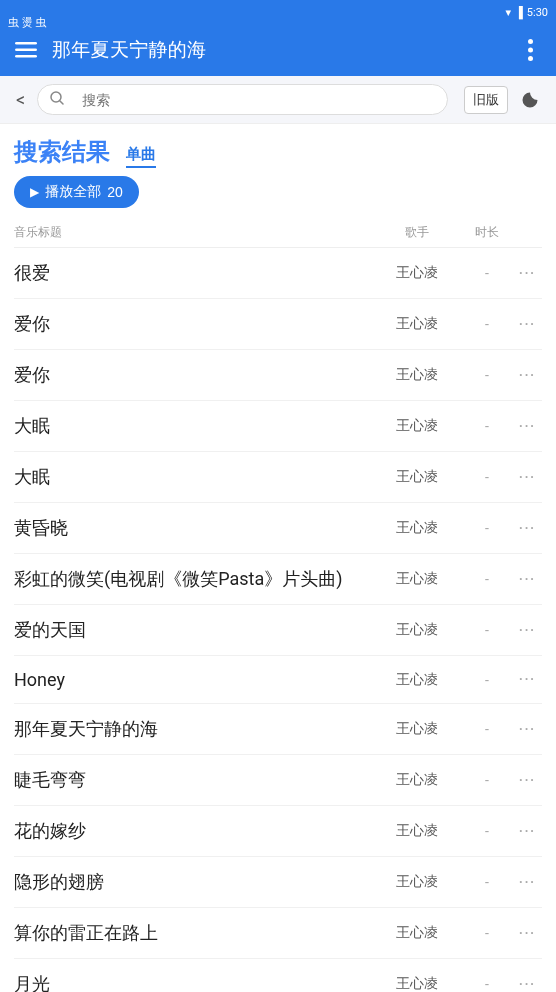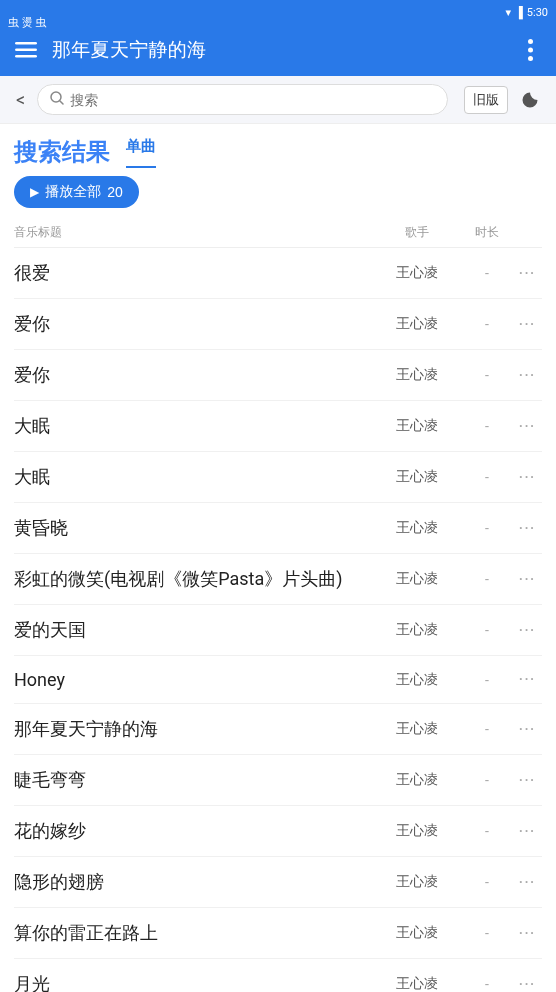--- a/index.html
+++ b/index.html
@@ -69,21 +69,21 @@
       cursor: pointer;
       padding: 0 4px;
     }
     .search-input-wrap {
       flex: 1;
       background: #fff;
       border-radius: 20px;
       display: flex;
       align-items: center;
       padding: 6px 12px;
-      gap: 6px;
+      gap: 18px;
       border: 1px solid #ddd;
     }
     .search-icon-svg { color: #888; font-size: 14px; }
     .search-input {
       border: none;
       outline: none;
       background: transparent;
       font-size: 14px;
       color: #333;
       width: 100%;
@@ -129,21 +129,21 @@
     .result-title {
       font-size: 24px;
       font-weight: 700;
       color: #3b82f6;
     }
     .tab-single {
       font-size: 15px;
       color: #2979e8;
       font-weight: 600;
       border-bottom: 2px solid #2979e8;
-      padding-bottom: 10px;
+      padding-bottom: 2px;
       cursor: pointer;
     }
 
     
     .play-all-btn {
       display: inline-flex;
       align-items: center;
       gap: 6px;
       background: #2979e8;
       color: #fff;

